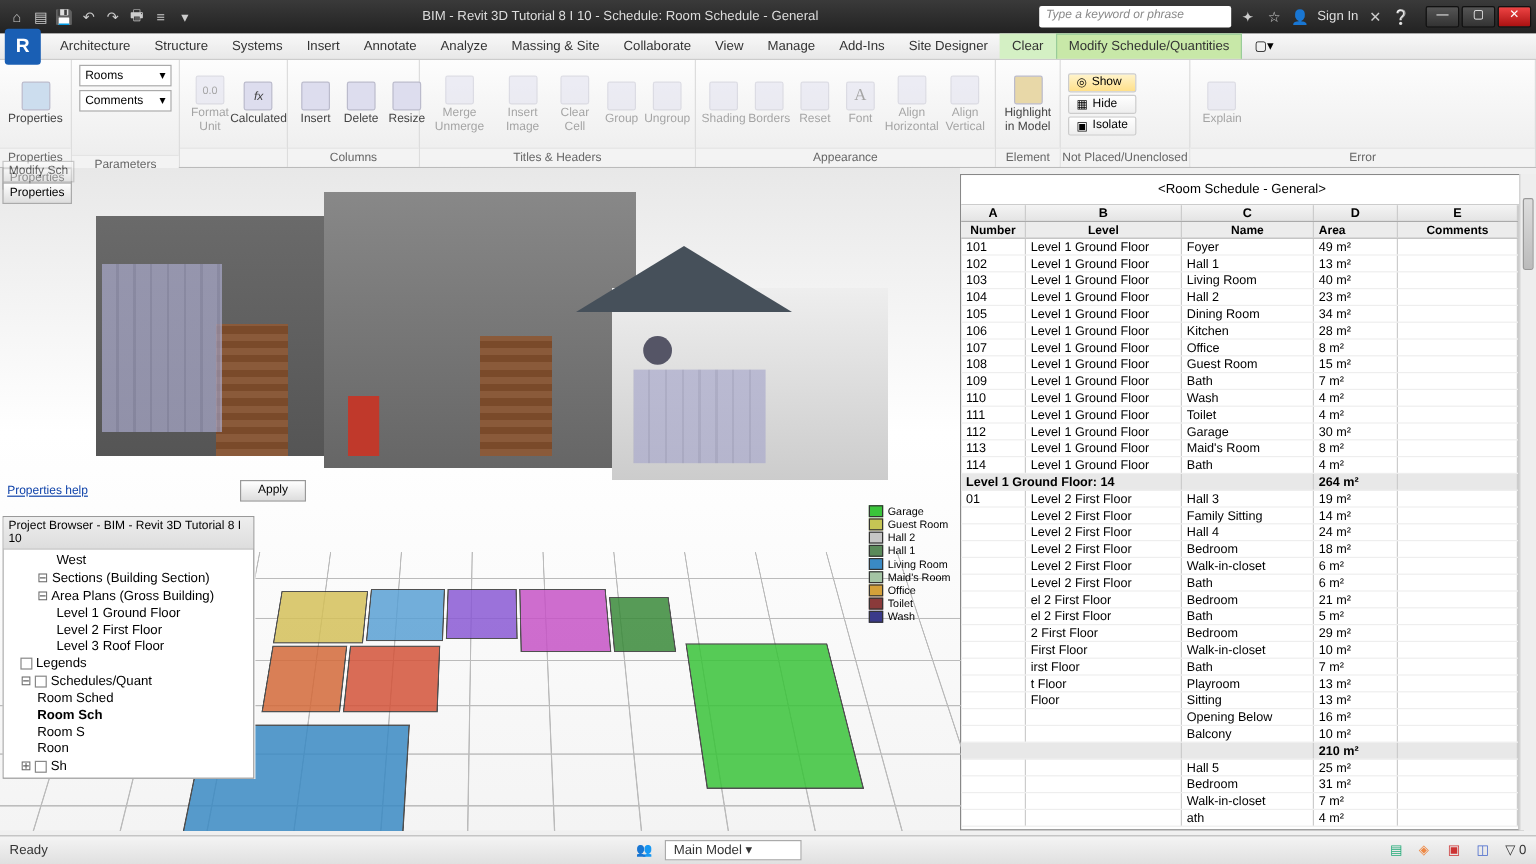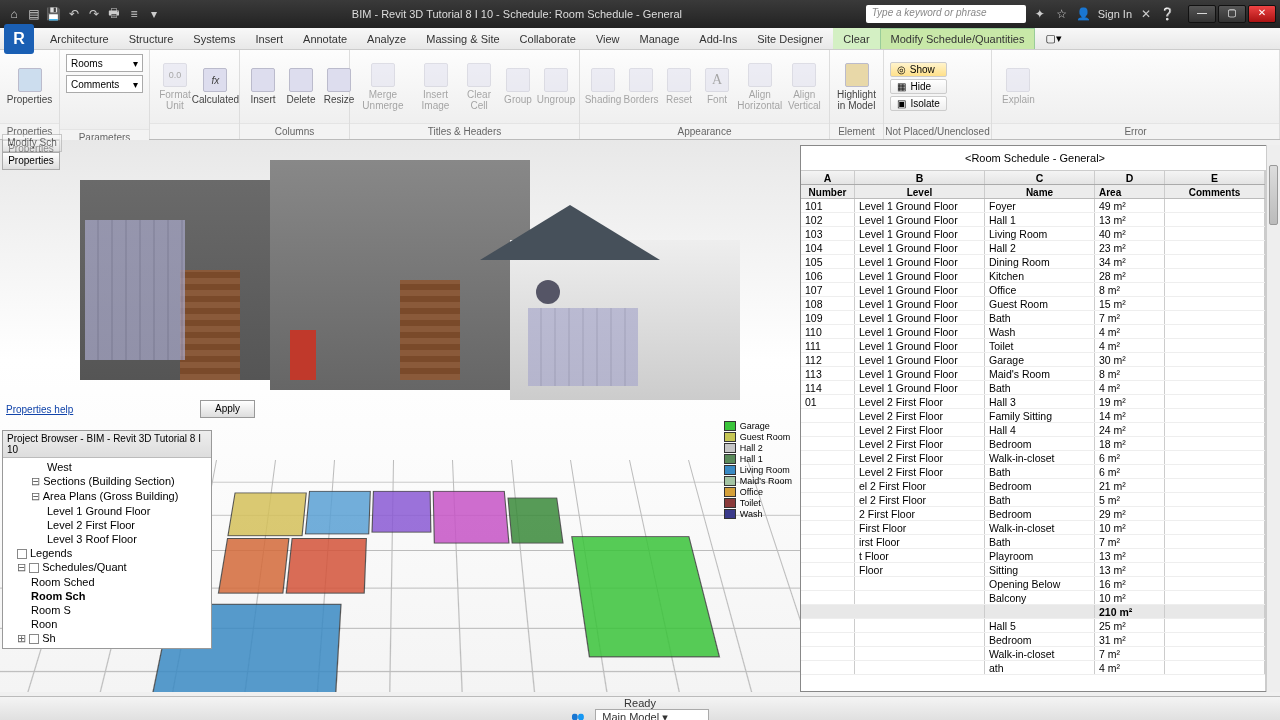--- a/index.html
+++ b/index.html
@@ -75,21 +75,21 @@
   .sched-head { background: linear-gradient(#f4f4f4,#e4e4e4); font-weight: 600; border-bottom: 1px solid #aaa; }
   .sched-head2 { background: #ececec; border-bottom: 1px solid #bbb; font-size: 10px; }
   .sched-head div, .sched-row div { border-right: 1px solid #ccc; padding: 1px 4px; overflow: hidden; white-space: nowrap; height: 13px; line-height: 13px; }
   .sched-body { overflow: hidden; flex: 1; }
   .sched-row { border-bottom: 1px solid #eee; }
   .sched-row.subtotal { background: #e8e8e8; font-weight: 600; grid-template-columns: 184px 110px 70px 100px; }
   .sched-scrollbar { width: 14px; background: #eee; border-left: 1px solid #ccc; }
   .sched-wrap { display: flex; flex: 1; min-height: 0; }
 
   
-  .statusbar { position: absolute; left: 0; right: 0; bottom: 0; height: 24px; background: linear-gradient(#f4f4f4,#e0e0e0); border-top: 1px solid #bbb; display: flex; align-items: center; padding: 0 8px; font-size: 11px; color: #333; justify-content: space-between; flex-direction: column; }
+  .statusbar { position: absolute; left: 0; right: 0; bottom: 0; height: 24px; background: linear-gradient(#f4f4f4,#e0e0e0); border-top: 1px solid #bbb; display: flex; align-items: center; padding: 0 8px; font-size: 11px; color: #333; justify-content: space-between; }
   .status-right, .status-mid { display: flex; align-items: center; gap: 10px; }
   .status-ic { width: 14px; height: 14px; display: inline-block; }
 
   .prop-help { position: absolute; left: 6px; top: 404px; color: #14a; text-decoration: underline; font-size: 10px; }
   .apply-btn { position: absolute; left: 200px; top: 400px; width: 55px; height: 18px; background: linear-gradient(#fff,#ddd); border: 1px solid #999; font-size: 10px; text-align: center; line-height: 16px; }
 
   .vscroll { position: absolute; right: 0; top: 145px; width: 14px; bottom: 28px; background: #eee; border-left: 1px solid #ccc; }
   .vscroll .thumb { position: absolute; left: 2px; right: 2px; top: 20px; height: 60px; background: linear-gradient(#ddd,#bbb); border: 1px solid #999; border-radius: 2px; }
 </style>
 </head>
@@ -493,20 +493,26 @@
             <div>8 m²</div>
             <div></div>
           </div>
           <div class="sched-row">
             <div>114</div>
             <div>Level 1 Ground Floor</div>
             <div>Bath</div>
             <div>4 m²</div>
             <div></div>
           </div>
+          <div class="sched-row subtotal">
+            <div>Level 1 Ground Floor: 14</div>
+            <div></div>
+            <div>264 m²</div>
+            <div></div>
+          </div>
           <div class="sched-row">
             <div>01</div>
             <div>Level 2 First Floor</div>
             <div>Hall 3</div>
             <div>19 m²</div>
             <div></div>
           </div>
           <div class="sched-row">
             <div></div>
             <div>Level 2 First Floor</div>

